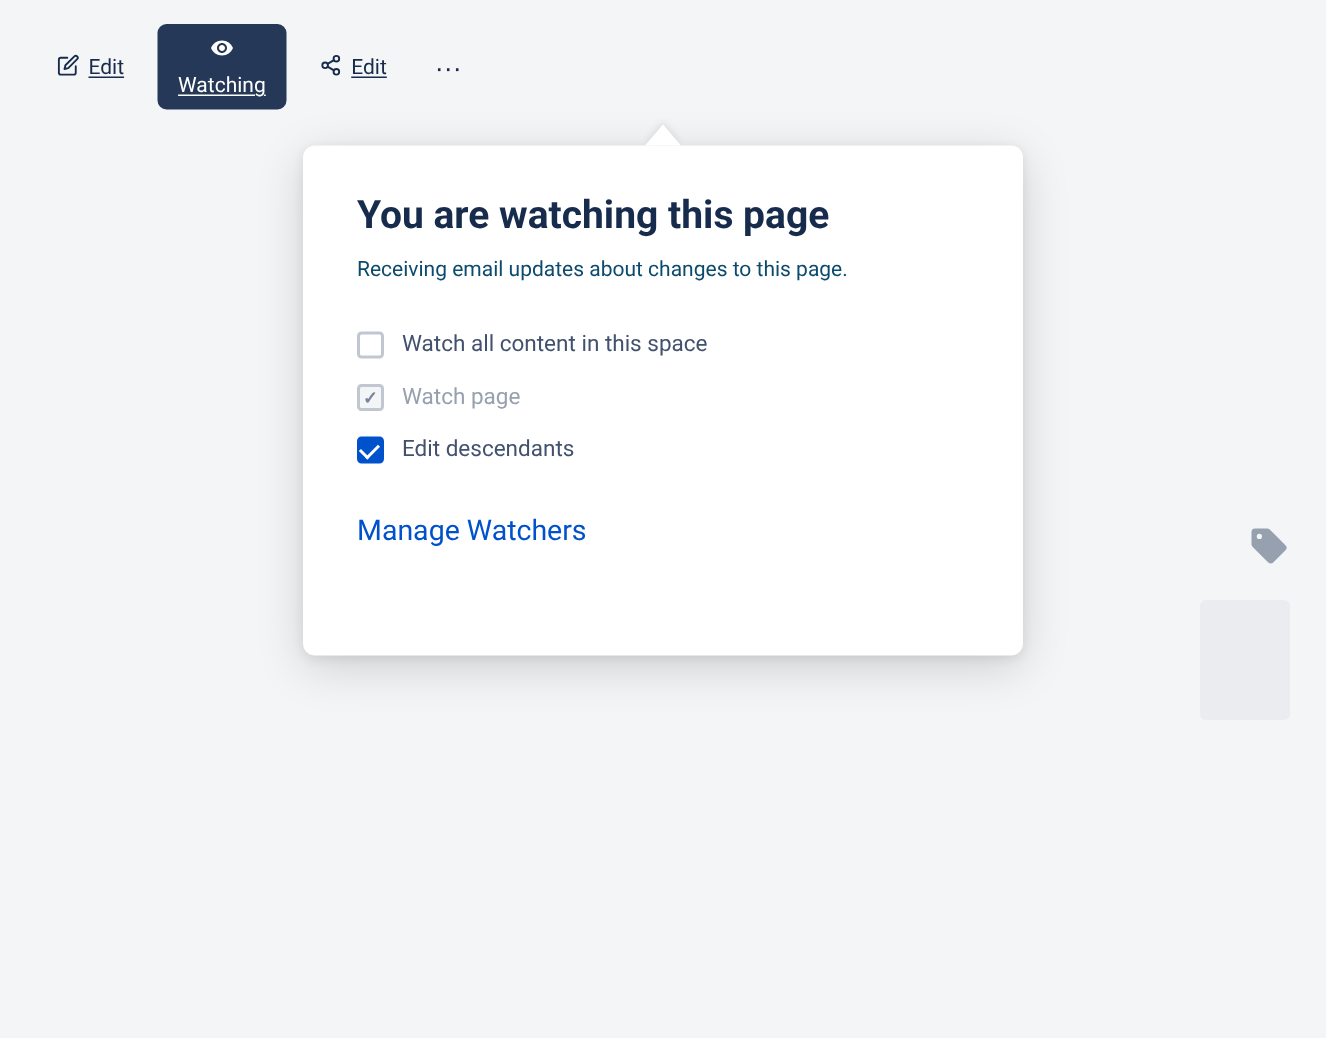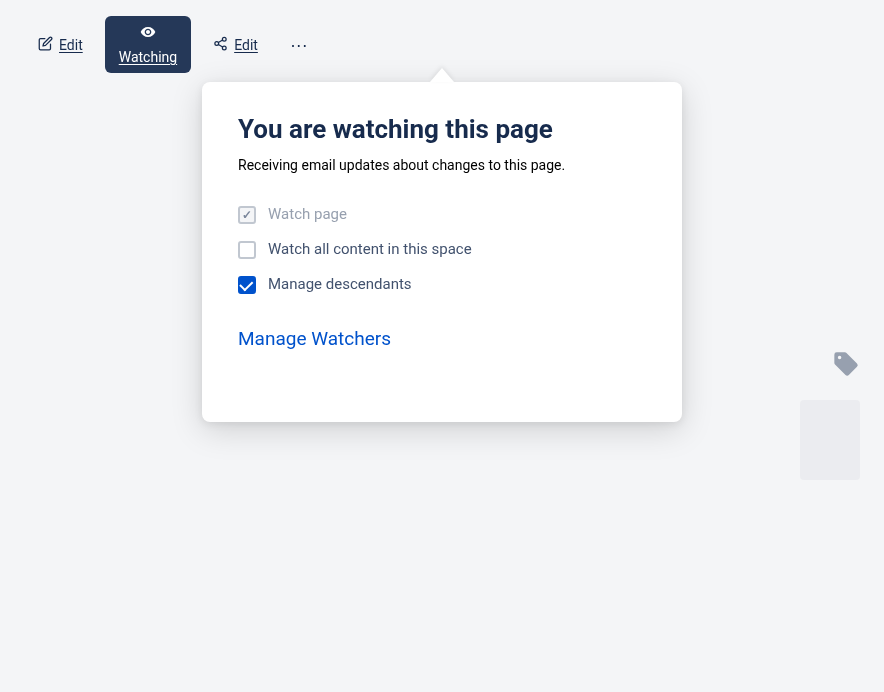--- a/index.html
+++ b/index.html
@@ -67,21 +67,21 @@
       background: transparent;
       border: none;
       cursor: pointer;
       border-radius: 6px;
       line-height: 1;
     }
 
     
     .dropdown-wrapper {
       position: absolute;
-      top: 68px;
+      top: 83px;
       left: 50%;
       transform: translateX(-50%);
       z-index: 100;
     }
 
     
     .dropdown-caret {
       width: 0;
       height: 0;
       border-left: 12px solid transparent;
@@ -106,21 +106,21 @@
     .dropdown-title {
       font-size: 26px;
       font-weight: 700;
       color: #172b4d;
       margin-bottom: 10px;
       line-height: 1.2;
     }
 
     .dropdown-subtitle {
       font-size: 14px;
-      color: #000000;
+      color: #0c4a6e;
       margin-bottom: 28px;
       line-height: 1.5;
     }
 
     
     .checkbox-list {
       display: flex;
       flex-direction: column;
       gap: 14px;
       margin-bottom: 32px;
@@ -289,35 +289,35 @@
 
   <div class="dropdown-wrapper">
     <div class="dropdown-caret"></div>
     <div class="dropdown-panel">
       <div class="dropdown-title">You are watching this page</div>
       <div class="dropdown-subtitle">Receiving email updates about changes to this page.</div>
 
       <div class="checkbox-list">
 
         <label class="checkbox-item">
+          <div class="checkbox-box">
+          </div>
+          <span class="checkbox-label">Watch all content in this space</span>
+        </label>
+
+        <label class="checkbox-item">
           <div class="checkbox-box disabled">
           </div>
           <span class="checkbox-label disabled">Watch page</span>
         </label>
 
         <label class="checkbox-item">
-          <div class="checkbox-box">
-          </div>
-          <span class="checkbox-label">Watch all content in this space</span>
-        </label>
-
-        <label class="checkbox-item">
           <div class="checkbox-box checked">
           </div>
-          <span class="checkbox-label">Manage descendants</span>
+          <span class="checkbox-label">Edit descendants</span>
         </label>
 
       </div>
 
       <a class="manage-link">Manage Watchers</a>
     </div>
   </div>
 </div>
 
 </body></html>

